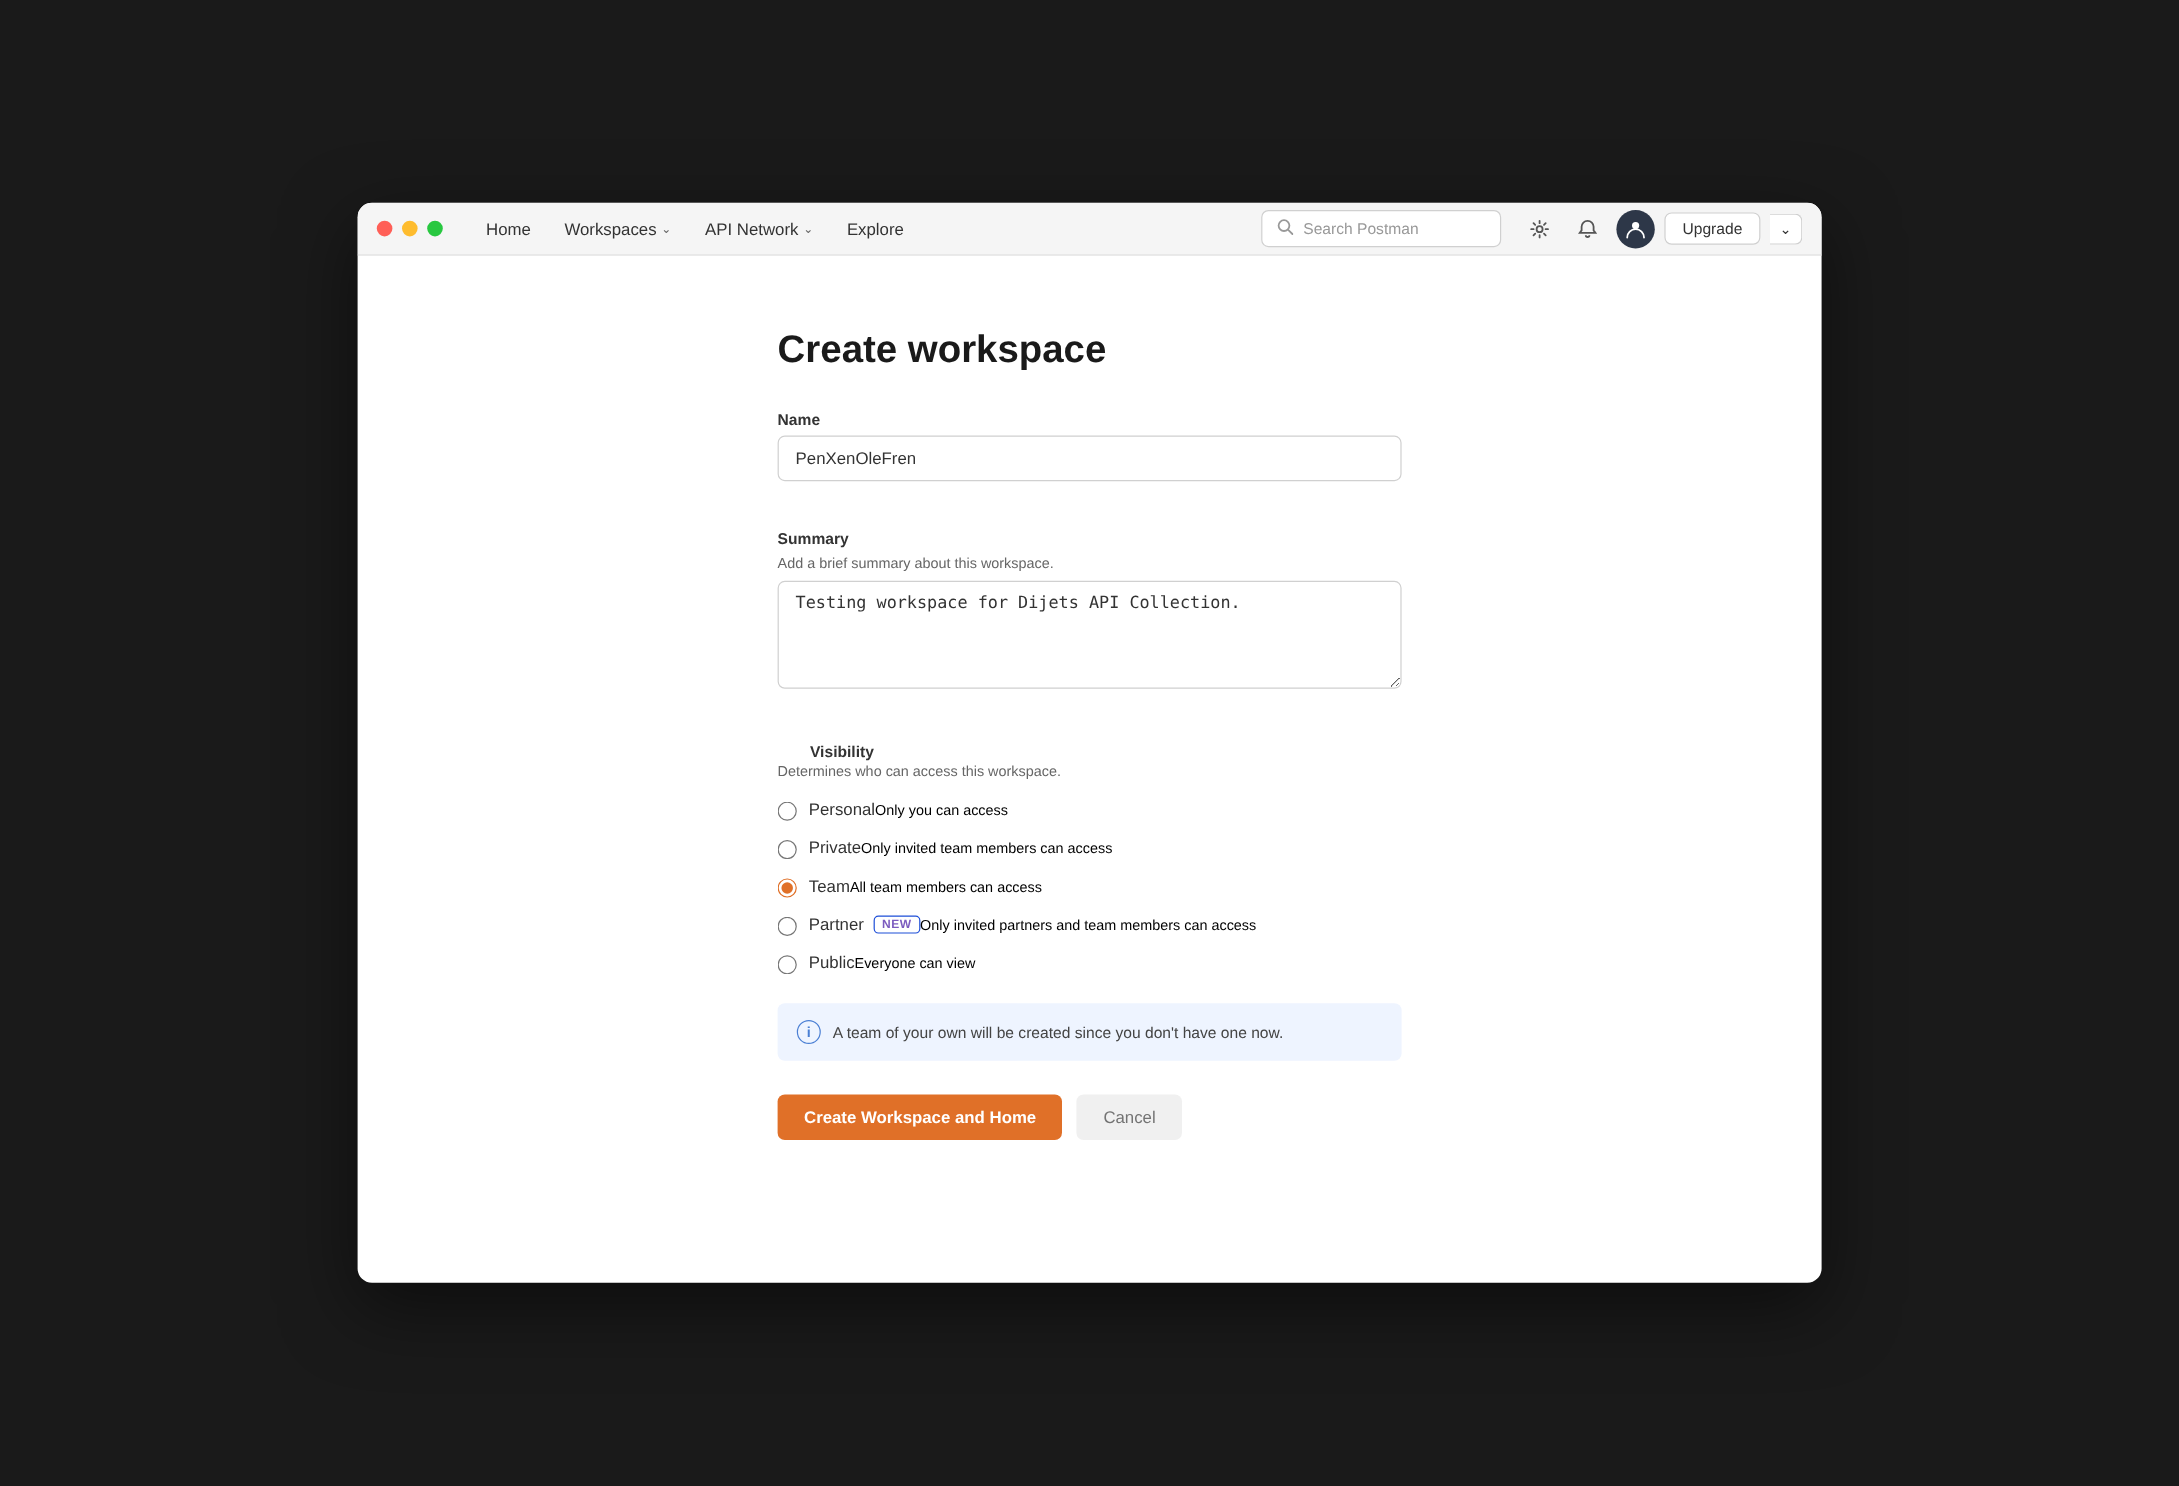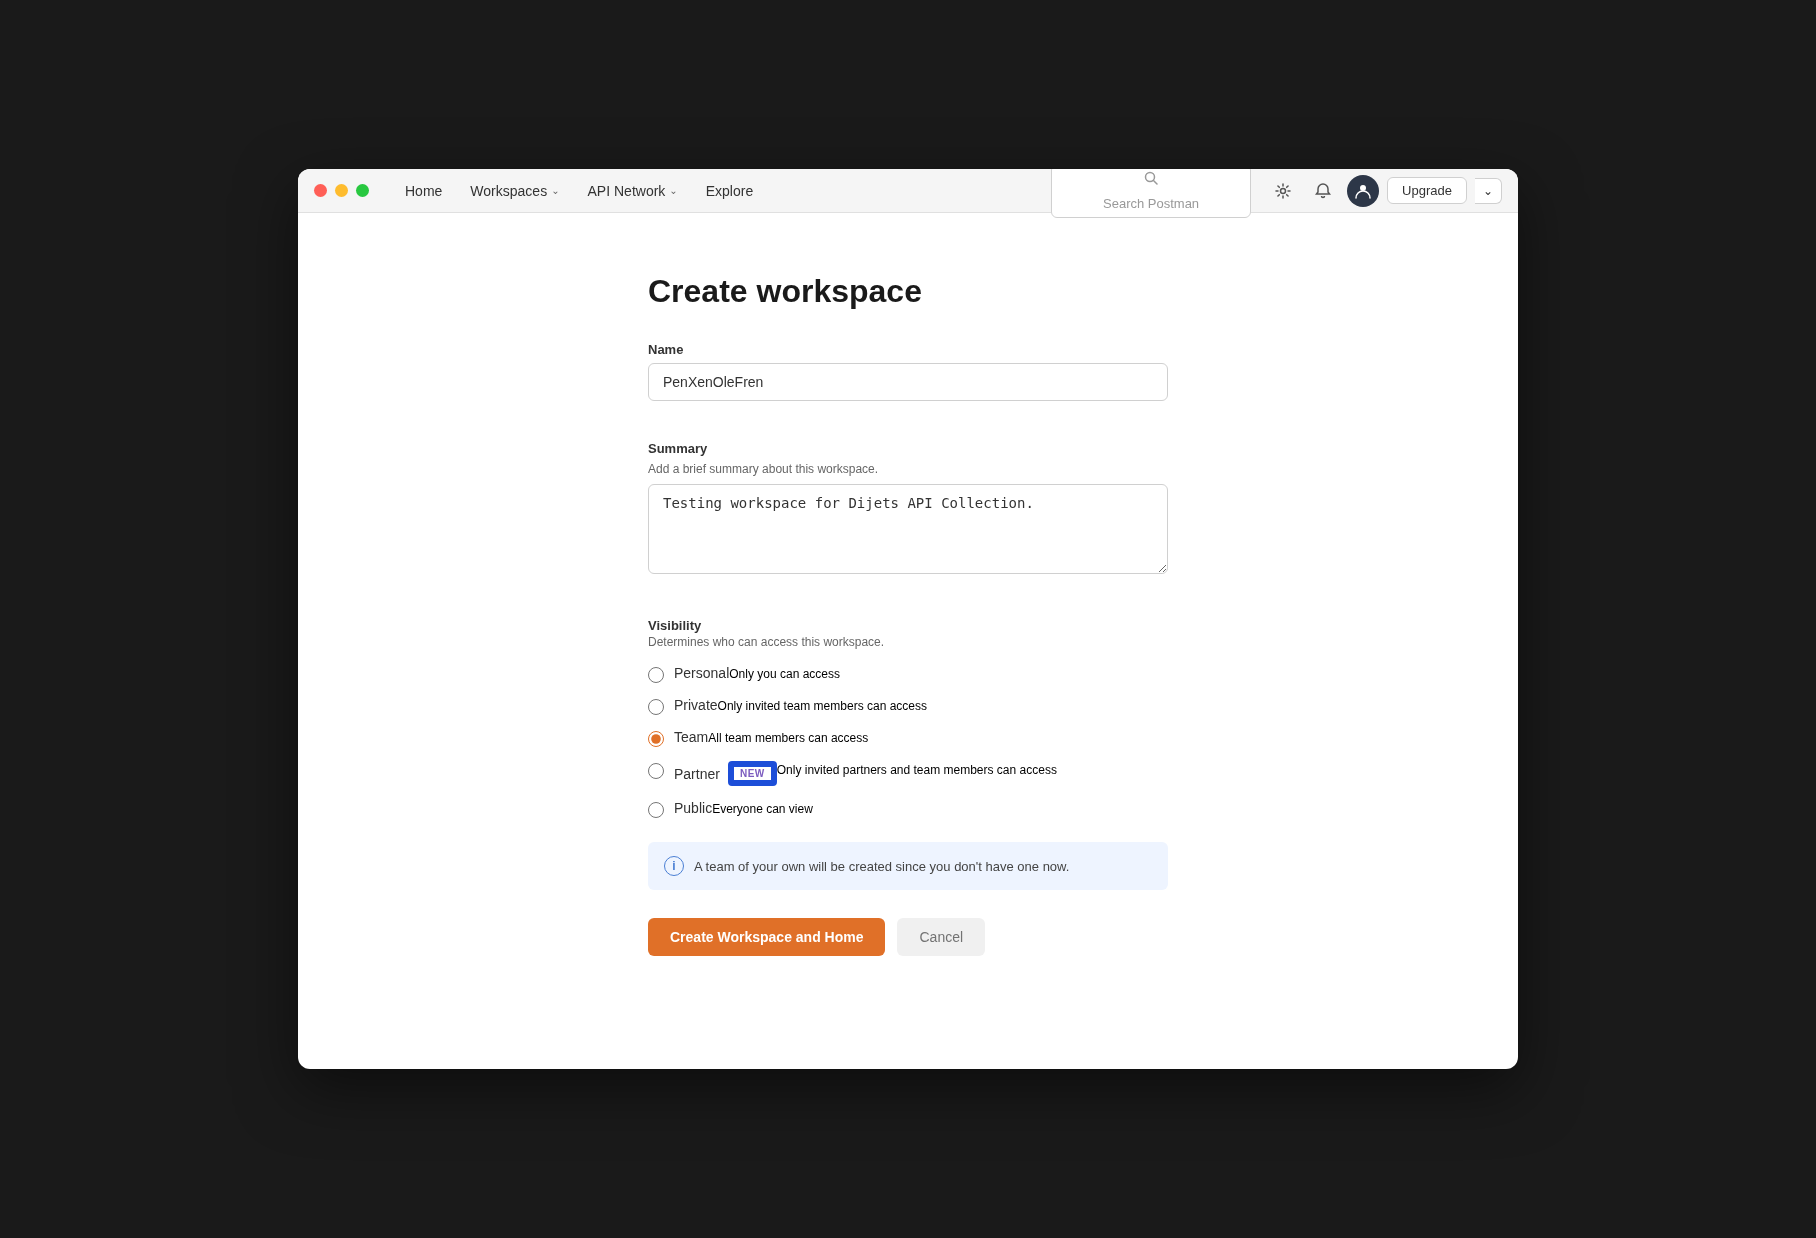--- a/index.html
+++ b/index.html
@@ -67,21 +67,20 @@
     .search-bar {
       background: #ffffff;
       border: 1px solid #d0d0d0;
       border-radius: 6px;
       padding: 6px 12px;
       display: flex;
       align-items: center;
       gap: 8px;
       width: 200px;
       cursor: text;
-      flex-direction: column;
     }
     .search-bar .search-icon-svg {
       color: #999;
       font-size: 14px;
     }
     .search-bar span {
       font-size: 13px;
       color: #999;
     }
     .nav-right {
@@ -187,20 +186,21 @@
       min-height: 90px;
     }
     .visibility-section {
       margin-bottom: 24px;
     }
     .visibility-title {
       font-size: 13px;
       font-weight: 600;
       color: #333;
       margin-bottom: 2px;
+      margin-left: 27px;
     }
     .visibility-subtitle {
       font-size: 12px;
       color: #666;
       margin-bottom: 16px;
     }
     .radio-option {
       display: flex;
       align-items: flex-start;
       gap: 10px;
@@ -226,21 +226,21 @@
       align-items: center;
       gap: 8px;
     }
     .radio-desc {
       font-size: 12px;
       color: #000000;
       margin-top: 2px;
     }
     .new-badge {
       background: white;
-      border: 6px solid #1d4ed8;
+      border: 1px solid #1d4ed8;
       border-radius: 4px;
       padding: 1px 6px;
       font-size: 10px;
       color: #7c5cbf;
       font-weight: 600;
       letter-spacing: 0.5px;
     }
     .info-banner {
       background: #eef4ff;
       border-radius: 6px;

